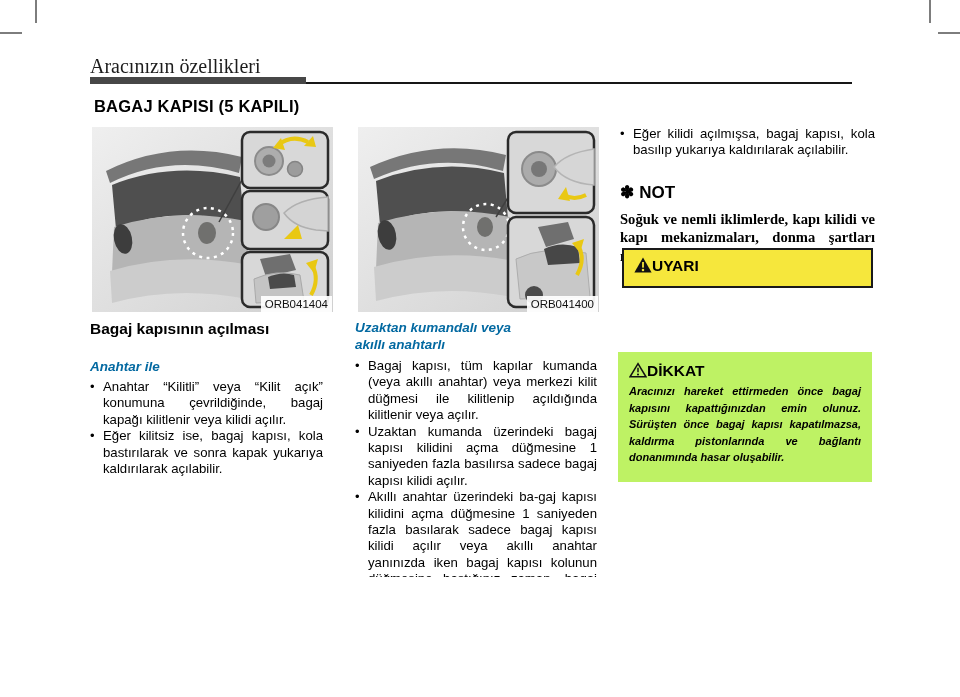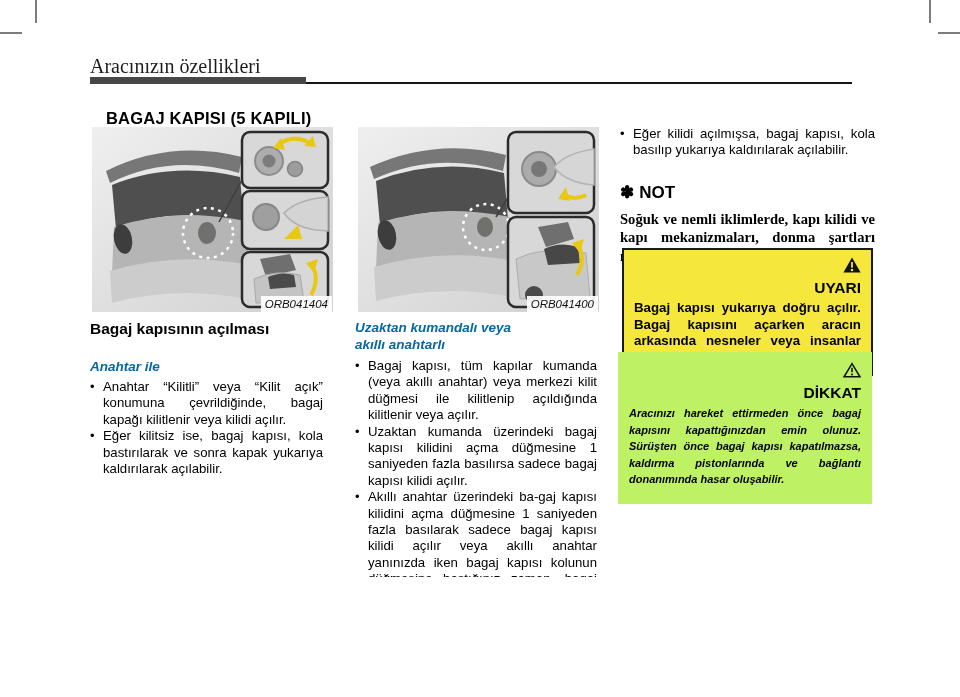--- a/index.html
+++ b/index.html
@@ -18,24 +18,24 @@
   .cm-br-h { left:938px; top:658px; width:22px; height:2px;  }
   .cm-br-v { left:924px; top:670px; width:2px;  height:27px; }
 
   
   .running-head {
     position:absolute; left:90px; top:55px;
     font-family:"Liberation Serif", serif; font-size:20px; color:#1c1c1c;
   }
   .head-rule-line { position:absolute; left:90px; top:82px; width:762px; height:2px; background:#161616; }
   .head-rule-bar  { position:absolute; left:90px; top:77px; width:216px; height:7px; background:#474747; }
-  .section-title  { position:absolute; left:90px; top:93px; margin:16px; font-size:16.5px; font-weight:700; letter-spacing:0.2px; }
-
-  
-  .figure { position:absolute; top:127px; width:241px; height:185px;font-style:italic; }
+  .section-title  { position:absolute; left:90px; top:93px; margin:4px; font-size:16.5px; font-weight:700; letter-spacing:0.2px; }
+
+  
+  .figure { position:absolute; top:127px; width:241px; height:185px; }
   #fig1 { left:92px; } #fig2 { left:358px; }
   .figure svg { display:block; }
   .fig-label {
     position:absolute; right:1px; bottom:0; background:rgba(255,255,255,0.92);
     font-size:11.5px; line-height:14px; padding:1px 4px; color:#111;
   }
 
   
   .col { position:absolute; }
   .col-left  { left:90px;  top:320px; width:233px; }
@@ -56,21 +56,21 @@
   .note-body {
     margin:7px 0 0 0; font-family:"Liberation Serif", serif; font-weight:700;
     font-size:14.6px; line-height:18.5px; text-align:justify;
   }
 
   
   .warn-box {
     position:absolute; left:622px; top:248px; width:227px;
     background:#f6e73c; border:2px solid #1a1a1a; padding:5px 10px 8px 10px;
   }
-  .box-head { display:flex; align-items:flex-end; gap:6px; font-size:15.5px; font-weight:700; margin:2px 0 3px 0;flex-direction:column; }
+  .box-head { display:flex; align-items:flex-start; gap:0; font-size:15.5px; font-weight:700; margin:2px 0 3px 0; }
   .warn-body { margin:0; font-size:13.3px; font-weight:700; line-height:16.5px; text-align:justify; }
   .caution-box {
     position:absolute; left:618px; top:352px; width:232px;
     background:#bef264; padding:8px 11px 16px 11px;
   }
   .caution-body { margin:0; font-size:11px; font-weight:700; font-style:italic; line-height:16.6px; text-align:justify; }
 
   
   .footer-dash  { position:absolute; left:0; top:618px; width:926px; border-top:2px dashed #4a4a4a; }
   .footer-vdash { position:absolute; left:93px; top:619px; height:52px; border-left:2px dashed #4a4a4a; }
@@ -216,21 +216,20 @@
 
   <div class="warn-box">
     <div class="box-head">
       <svg width="18" height="16" viewBox="0 0 24 21">
         <path d="M12 0.5 L23.5 20.5 L0.5 20.5 Z" fill="#111111"></path>
         <rect x="10.8" y="6.5" width="2.4" height="7.5" fill="#f6e73c"></rect>
         <circle cx="12" cy="17.2" r="1.7" fill="#f6e73c"></circle>
       </svg>
       <span>UYARI</span>
     </div>
-    <p class="warn-body">Bagaj kapısı yukarıya doğru açılır. Bagaj kapısını açarken aracın arkasında nesneler veya insanlar bulunmadığından emin olunuz.</p>
   </div>
 
   <div class="caution-box">
     <div class="box-head">
       <svg width="18" height="16" viewBox="0 0 24 21">
         <path d="M12 2 L22.6 19.6 L1.4 19.6 Z" fill="none" stroke="#111111" stroke-width="2"></path>
         <rect x="11" y="7.5" width="2" height="6" fill="#111111"></rect>
         <circle cx="12" cy="16.4" r="1.4" fill="#111111"></circle>
       </svg>
       <span>DİKKAT</span>

